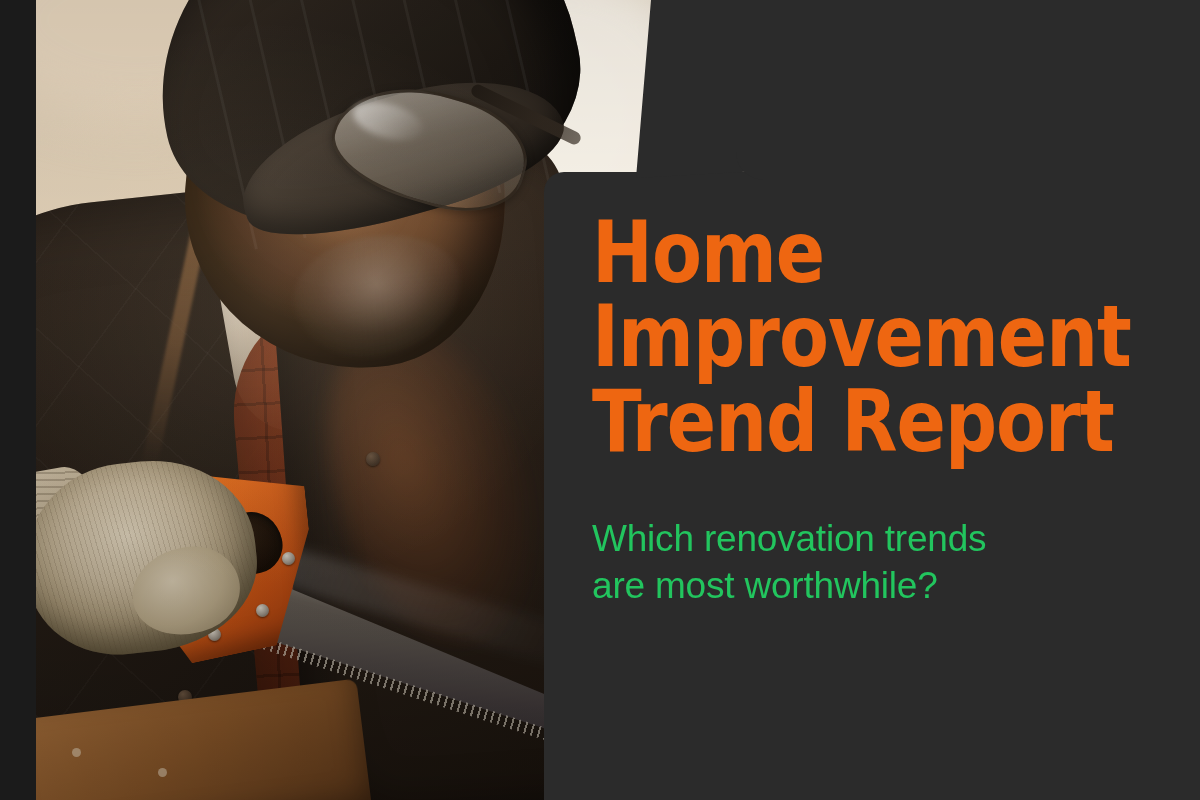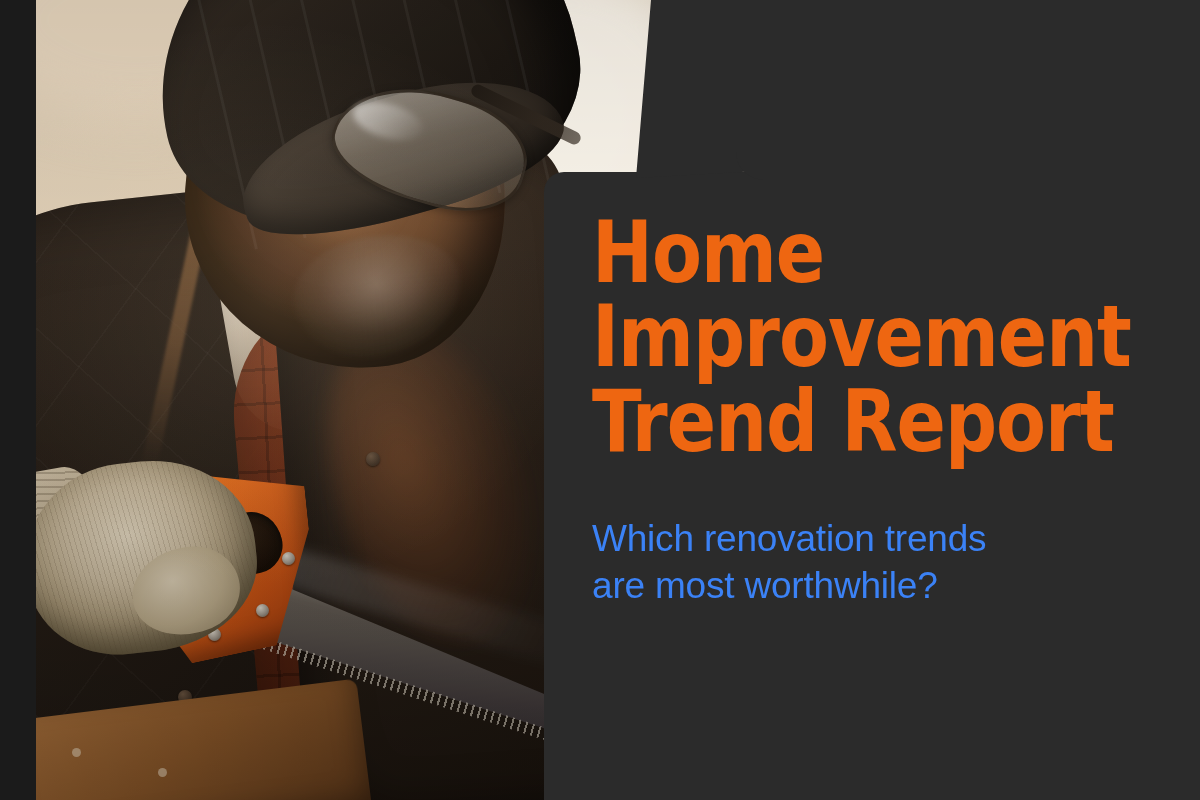--- a/index.html
+++ b/index.html
@@ -410,21 +410,21 @@
     font-size: 86px;
     font-weight: 700;
     line-height: 0.98;
     letter-spacing: -1px;
     transform: scaleX(0.94);
     transform-origin: left center;
     white-space: pre-line;
   }
   .report-subtitle {
     margin: 52px 0 0 0;
-    color: #3b82f6;
+    color: #22c55e;
     font-family: "Liberation Sans", sans-serif;
     font-size: 37px;
     font-weight: 400;
     line-height: 1.28;
     letter-spacing: -0.2px;
     white-space: pre-line;
   }
 </style>
 </head>
 <body>

